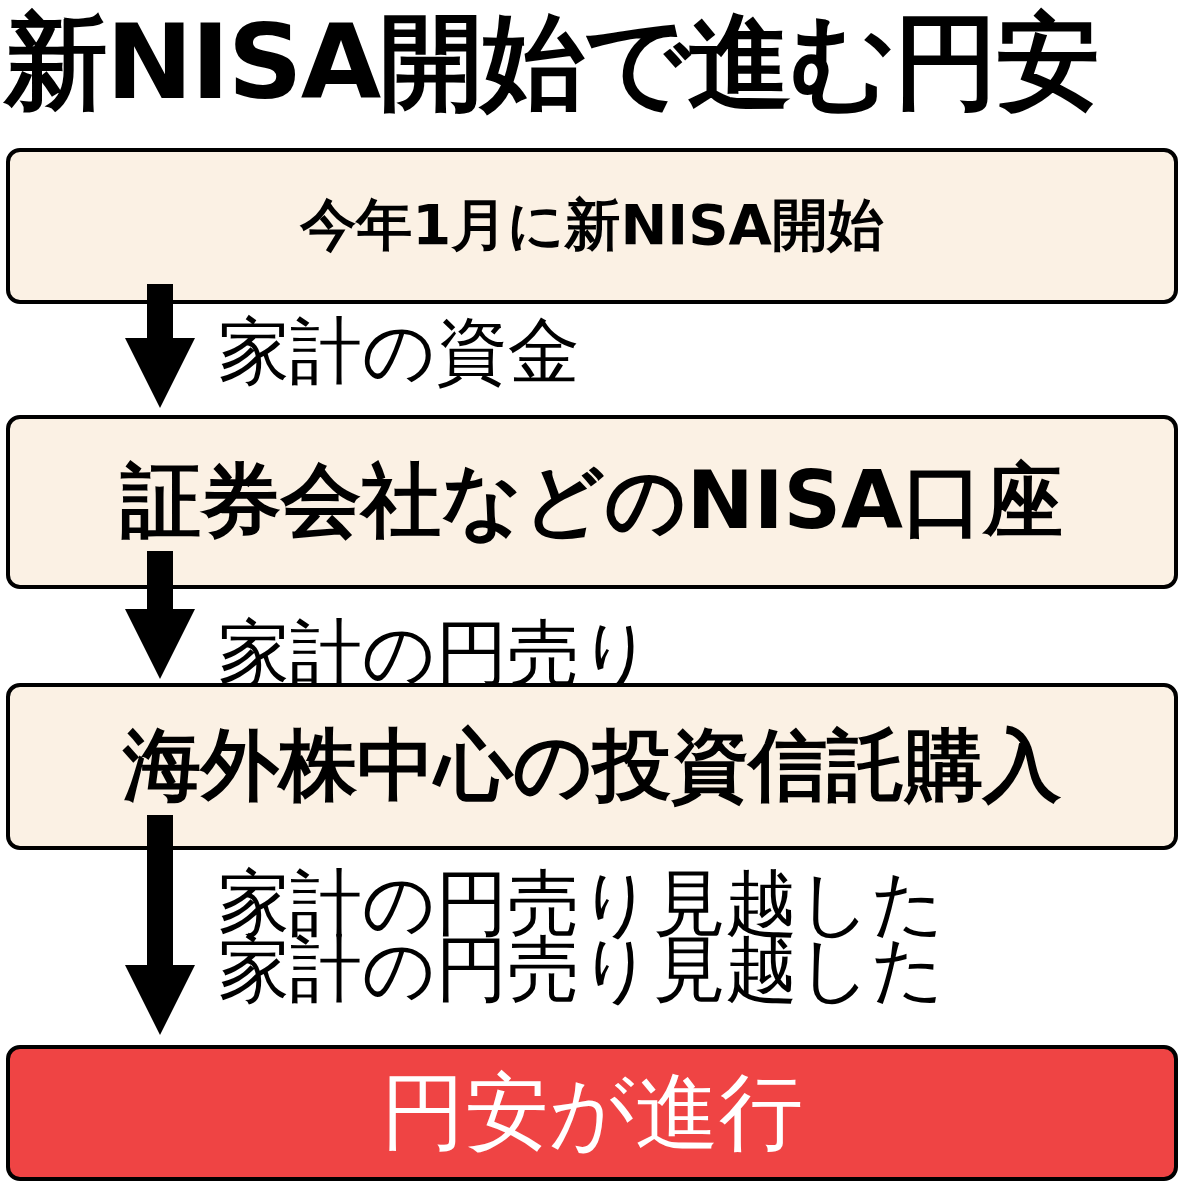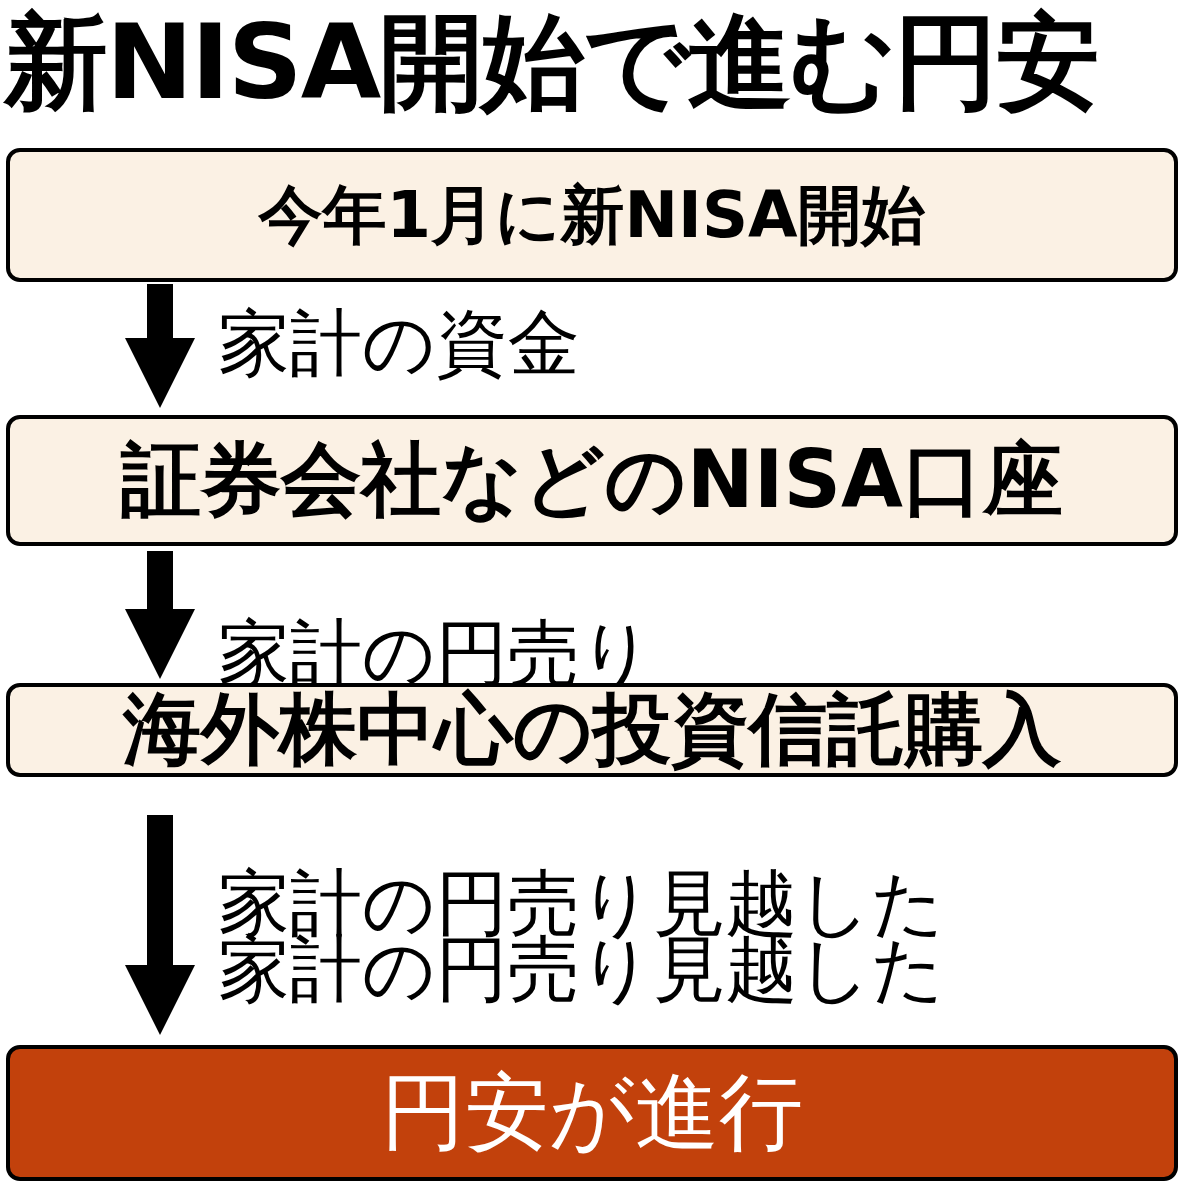--- a/index.html
+++ b/index.html
@@ -5,45 +5,45 @@
   html, body { margin:0; padding:0; background:#ffffff; }
   body { width:1190px; height:1200px; position:relative; overflow:hidden;
          font-family:"DejaVu Sans","Liberation Sans",sans-serif; color:#000; }
   .title { position:absolute; left:0; top:4px; width:1102px; height:116px;
            font-size:104px; font-weight:bold; line-height:116px; text-align:center;
            letter-spacing:-2px; white-space:nowrap; }
   .box { position:absolute; left:6px; width:1172px; border:4px solid #000;
          border-radius:14px; background:#fbf1e4; box-sizing:border-box;
          display:flex; align-items:center; justify-content:center;
          font-weight:bold; white-space:nowrap; }
-  .box1 { top:148px; height:134px; font-size:64px; }
-  .box2 { top:415px; height:131px; font-size:80px; }
-  .box3 { top:683px; height:94px; font-size:78px;text-align:right; }
-  .box4 { top:1045px; height:136px; font-size:84px; background:#c2410c; color:#ffffff; font-weight:normal; }
+  .box1 { top:148px; height:156px; font-size:56px; }
+  .box2 { top:415px; height:174px; font-size:80px; }
+  .box3 { top:683px; height:167px; font-size:78px;text-align:right; }
+  .box4 { top:1045px; height:136px; font-size:84px; background:#ef4444; color:#ffffff; font-weight:normal; }
   .arrow { position:absolute; left:125px; width:70px; }
   .arrow .shaft { position:absolute; left:22px; width:26px; top:0; background:#000; }
   .arrow .head { position:absolute; left:0; width:0; height:0;
                  border-left:35px solid transparent; border-right:35px solid transparent;
                  border-top:70px solid #000; }
   .label { position:absolute; left:218px; font-size:72px; line-height:86px; white-space:nowrap; font-weight:normal; }
 </style>
 </head>
 <body>
 
 <div class="title">新NISA開始で進む円安</div>
 
 <div class="box box1">
   <span>今年1月に新NISA開始</span>
 </div>
 
 <div class="arrow" style="top:284px;height:122px;">
   <div class="shaft" style="height:60px;"></div>
   <div class="head" style="top:54px;"></div>
 </div>
-<div class="label" style="top:300px;text-align:right;">家計の資金</div>
+<div class="label" style="top:308px;text-align:right;">家計の資金</div>
 
 <div class="box box2">
   <span>証券会社などのNISA口座</span>
 </div>
 
 <div class="arrow" style="top:551px;height:128px;">
   <div class="shaft" style="height:64px;"></div>
   <div class="head" style="top:58px;"></div>
 </div>
 <div class="label" style="top:570px;margin-top:40px;">家計の円売り</div>

